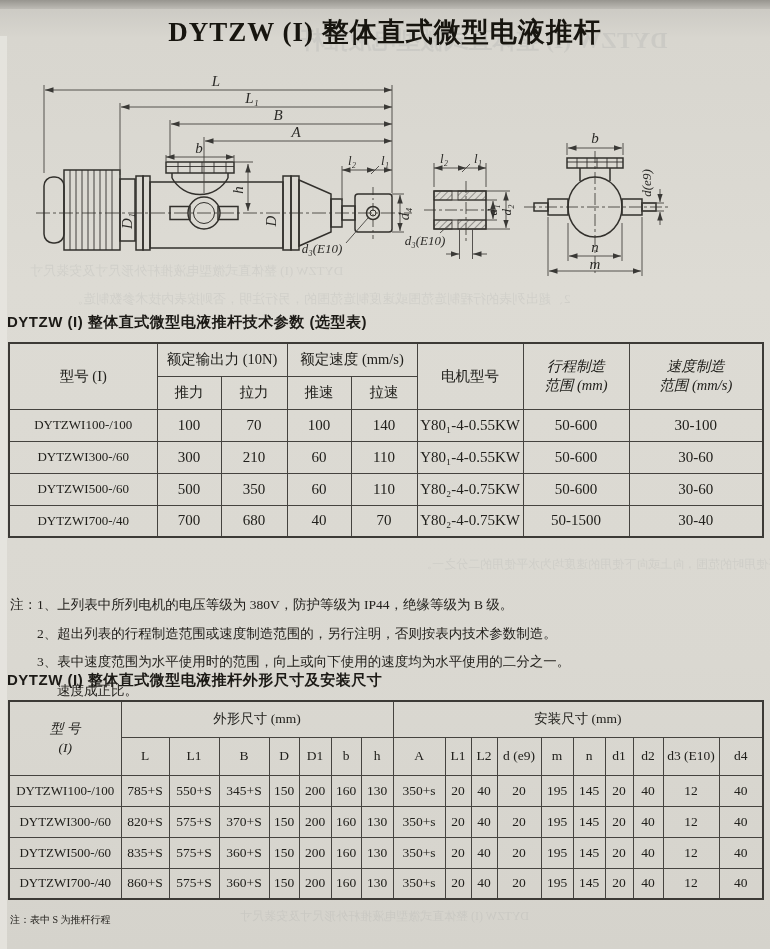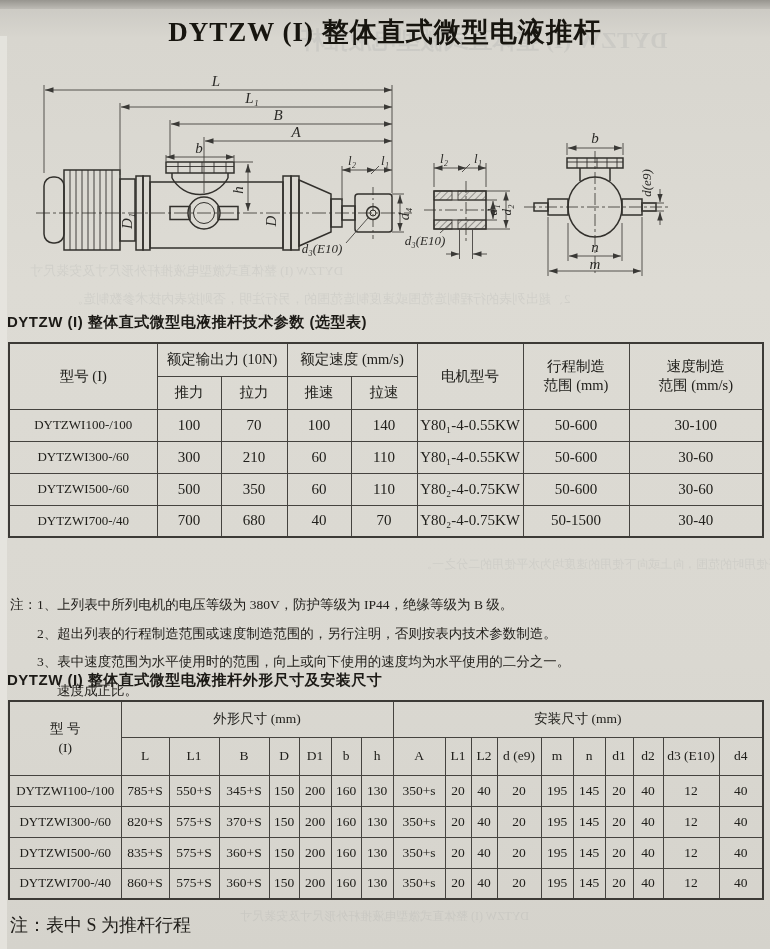--- a/index.html
+++ b/index.html
@@ -18,25 +18,25 @@
   table{border-collapse:collapse;table-layout:fixed;position:absolute;left:8px;width:754px;
         font-family:"Liberation Serif","DejaVu Serif",serif;}
   th,td{border:1px solid #45433f;text-align:center;vertical-align:middle;
         font-weight:normal;color:#21201c;padding:0 1px;overflow:hidden;}
   table{border:2px solid #3c3a36;}
   .t1{top:342px;font-size:14.5px;}
   .t1 td{font-size:15px;}
   .t2{top:700px;font-size:13.5px;}
   .t2 td{font-size:13.5px;}
   .t2 td.model,.t1 td.model{font-size:13px;}
-  .hd2{line-height:19px;}
+  .hd2{line-height:19px;font-style:italic;}
   .notes{position:absolute;left:10px;top:546px;width:750px;font-size:13.5px;line-height:28.5px;color:#23211d;margin-top:45px;}
   .notes .ind1{padding-left:27px;}
   .notes .ind2{padding-left:47px;}
-  .note2{position:absolute;left:10px;top:913px;font-size:18px;color:#23211d;}
+  .note2{position:absolute;left:10px;top:913px;font-size:10px;color:#23211d;}
   svg text{font-family:"Liberation Serif","DejaVu Serif",serif;font-style:italic;fill:#2b2a27;}
   .dimtxt{font-size:15px;}
   .dimtxt-s{font-size:13px;}
 </style>
 </head>
 <body>
 
 <div class="page">
   <div class="topband"></div>
   <div class="leftsliver"></div>

